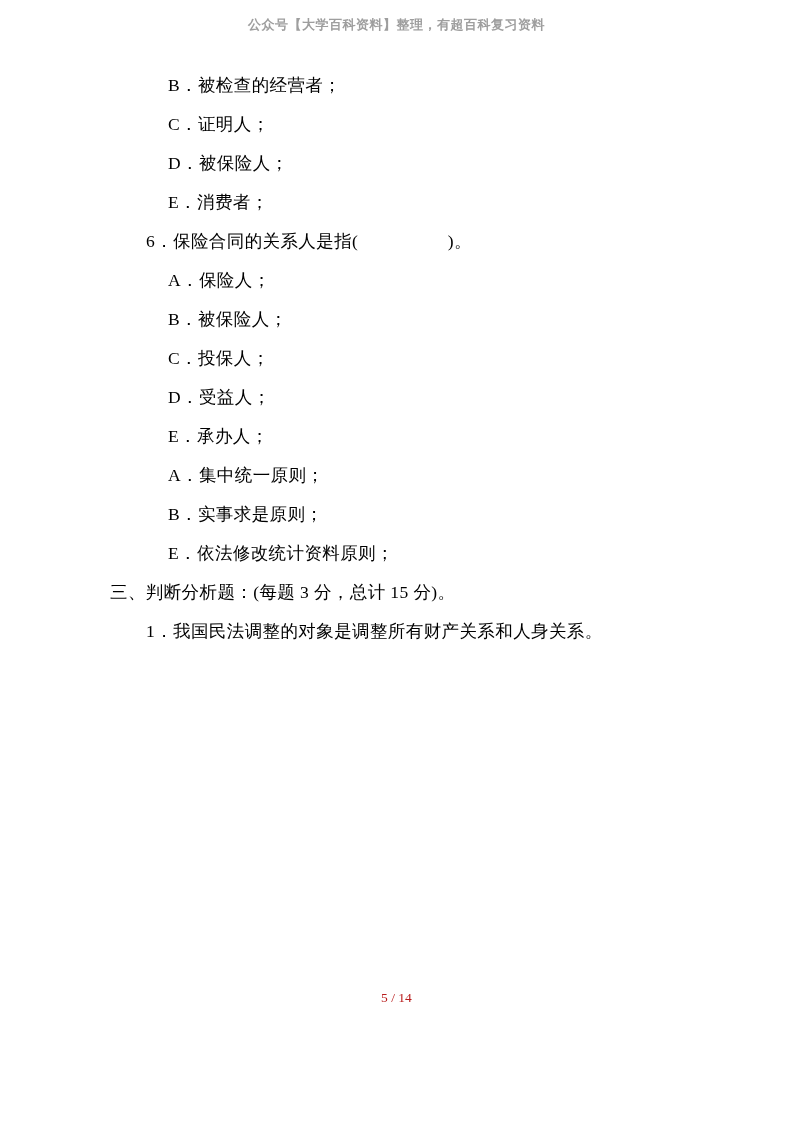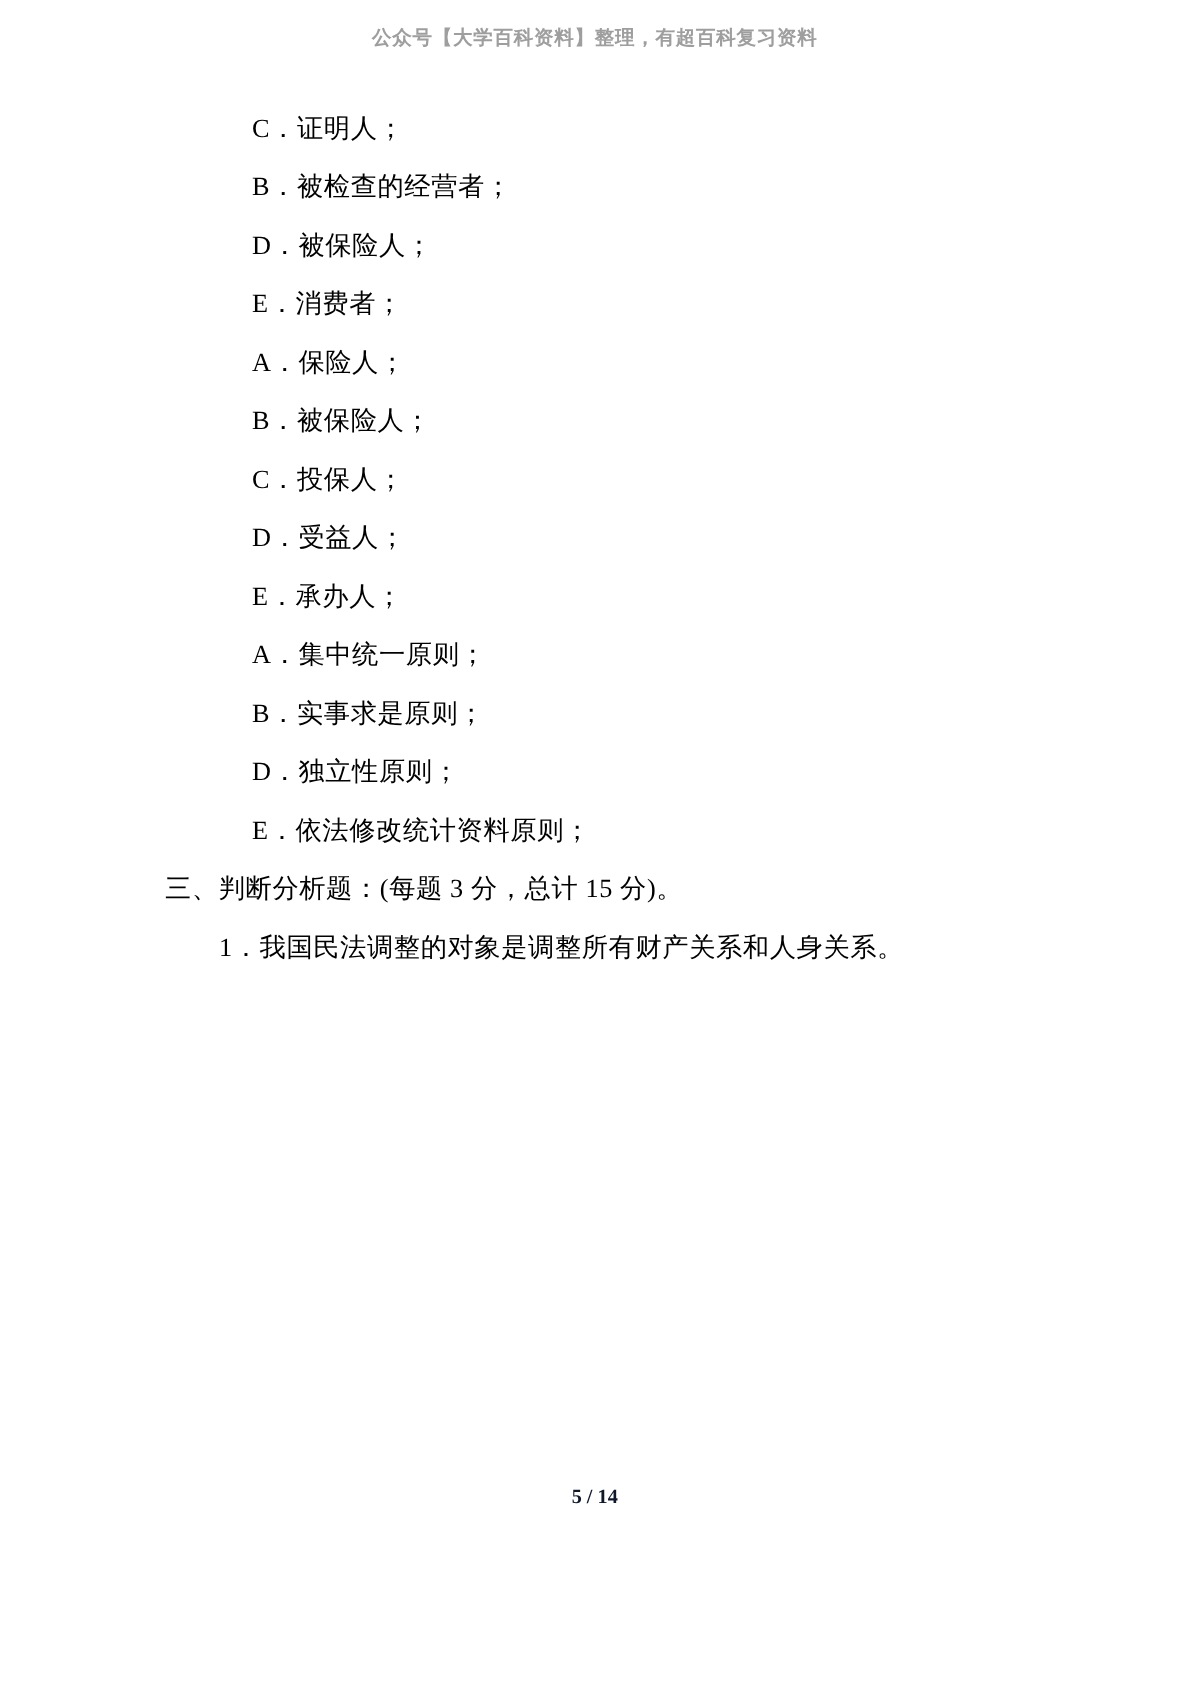--- a/index.html
+++ b/index.html
@@ -59,44 +59,44 @@
     padding-left: 36px;
   }
   .footer {
     position: absolute;
     bottom: 72px;
     left: 0;
     width: 100%;
     text-align: center;
     font-family: "Liberation Serif", "DejaVu Serif", serif;
     font-size: 13.5px;
-    font-weight: bold;
-    color: #0f172a;
+    font-weight: normal;
+    color: #b91c1c;
   }
 </style>
 </head>
 <body>
 
 <div class="page">
 
   <div class="watermark">公众号【大学百科资料】整理，有超百科复习资料</div>
 
   <div class="content">
+    <div class="line indent-opt">B．被检查的经营者；</div>
     <div class="line indent-opt">C．证明人；</div>
-    <div class="line indent-opt">B．被检查的经营者；</div>
     <div class="line indent-opt">D．被保险人；</div>
     <div class="line indent-opt">E．消费者；</div>
+    <div class="line indent-q">6．保险合同的关系人是指(　　　　　)。</div>
     <div class="line indent-opt">A．保险人；</div>
     <div class="line indent-opt">B．被保险人；</div>
     <div class="line indent-opt">C．投保人；</div>
     <div class="line indent-opt">D．受益人；</div>
     <div class="line indent-opt">E．承办人；</div>
     <div class="line indent-opt">A．集中统一原则；</div>
     <div class="line indent-opt">B．实事求是原则；</div>
-    <div class="line indent-opt">D．独立性原则；</div>
     <div class="line indent-opt">E．依法修改统计资料原则；</div>
     <div class="line indent-sec">三、判断分析题：(每题 3 分，总计 15 分)。</div>
     <div class="line indent-sub">1．我国民法调整的对象是调整所有财产关系和人身关系。</div>
   </div>
 
   <div class="footer">5 / 14</div>
 
 </div>
 
 </body></html>

